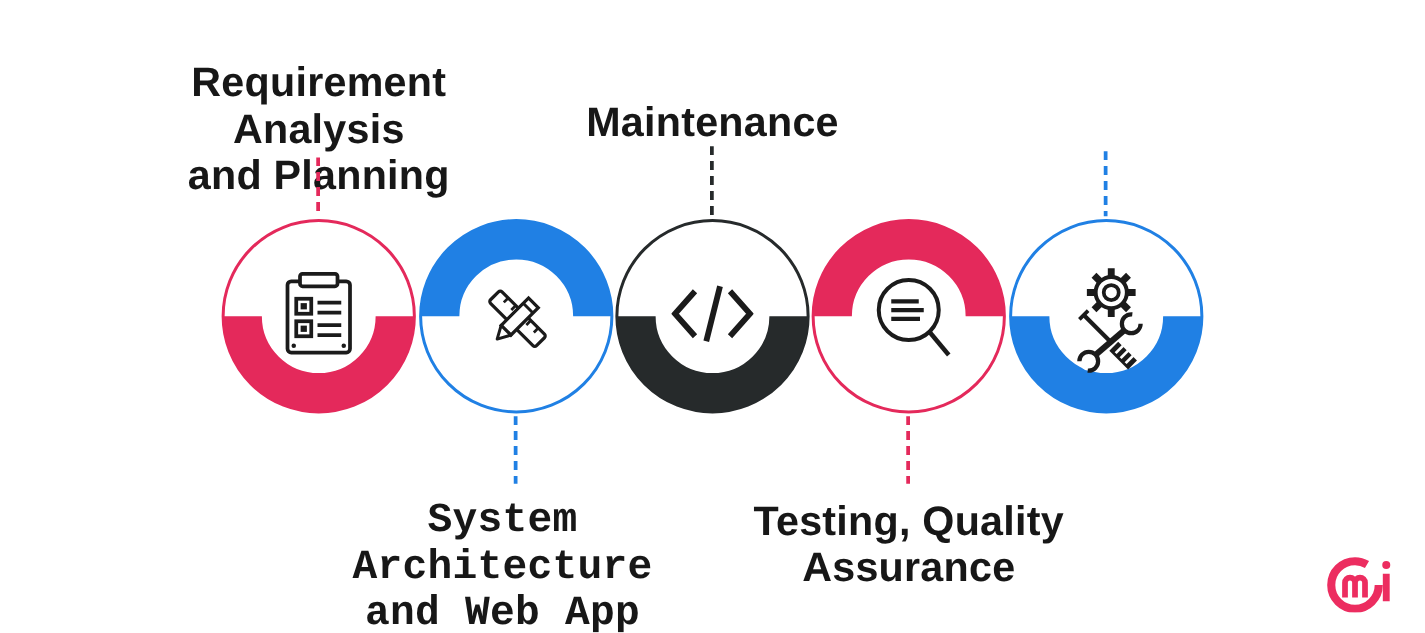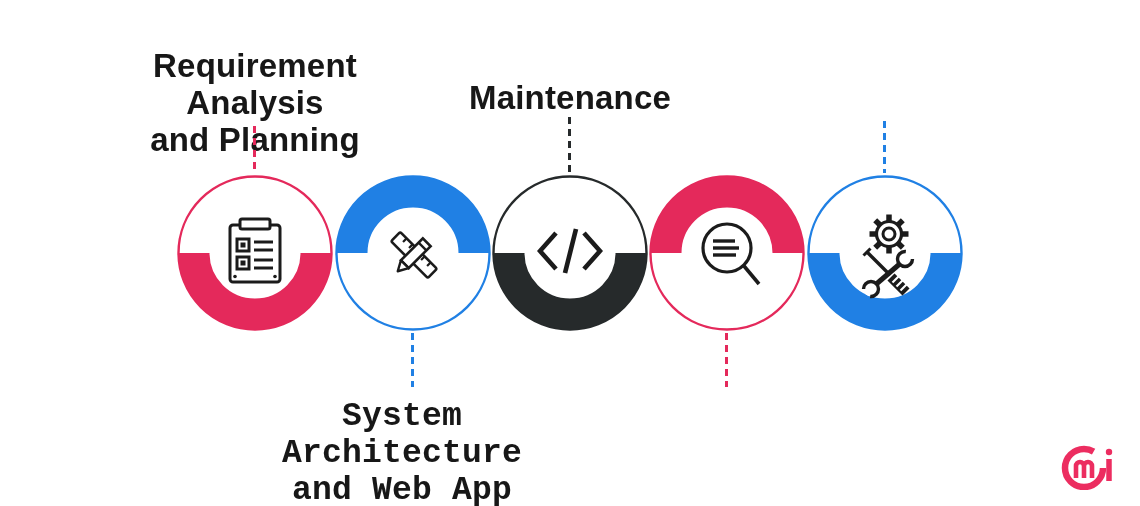--- a/index.html
+++ b/index.html
@@ -30,20 +30,22 @@
 <body>
 
 <div class="canvas">
 
   <div class="step-label" style="left:85px;top:47px;width:340px;">Requirement Analysis
 and Planning</div>
   <div class="step-label" style="left:400px;top:79px;width:340px;">Maintenance</div>
 
   <div class="step-label" style="left:232px;top:398px;width:340px;font-family:Liberation Mono, monospace;">System Architecture
 and Web App Design</div>
+  <div class="step-label" style="left:557px;top:398px;width:340px;">Testing, Quality
+Assurance</div>
 
   <div class="connector conn-red" style="left:253px;top:126px;height:47px;"></div>
   <div class="connector conn-blue" style="left:411px;top:333px;height:54px;"></div>
   <div class="connector conn-dark" style="left:568px;top:117px;height:56px;"></div>
   <div class="connector conn-red" style="left:725px;top:333px;height:54px;"></div>
   <div class="connector conn-blue" style="left:883px;top:121px;height:52px;"></div>
 
   <svg class="abs" style="left:172px;top:170px;" width="166" height="166" viewBox="0 0 166 166">
     <circle class="stroke-red nofill" cx="83" cy="83" r="76.5" stroke-width="2.4"></circle>
     <path class="stroke-red nofill" d="M22,83 A61,61 0 0 0 144,83" stroke-width="31"></path>

